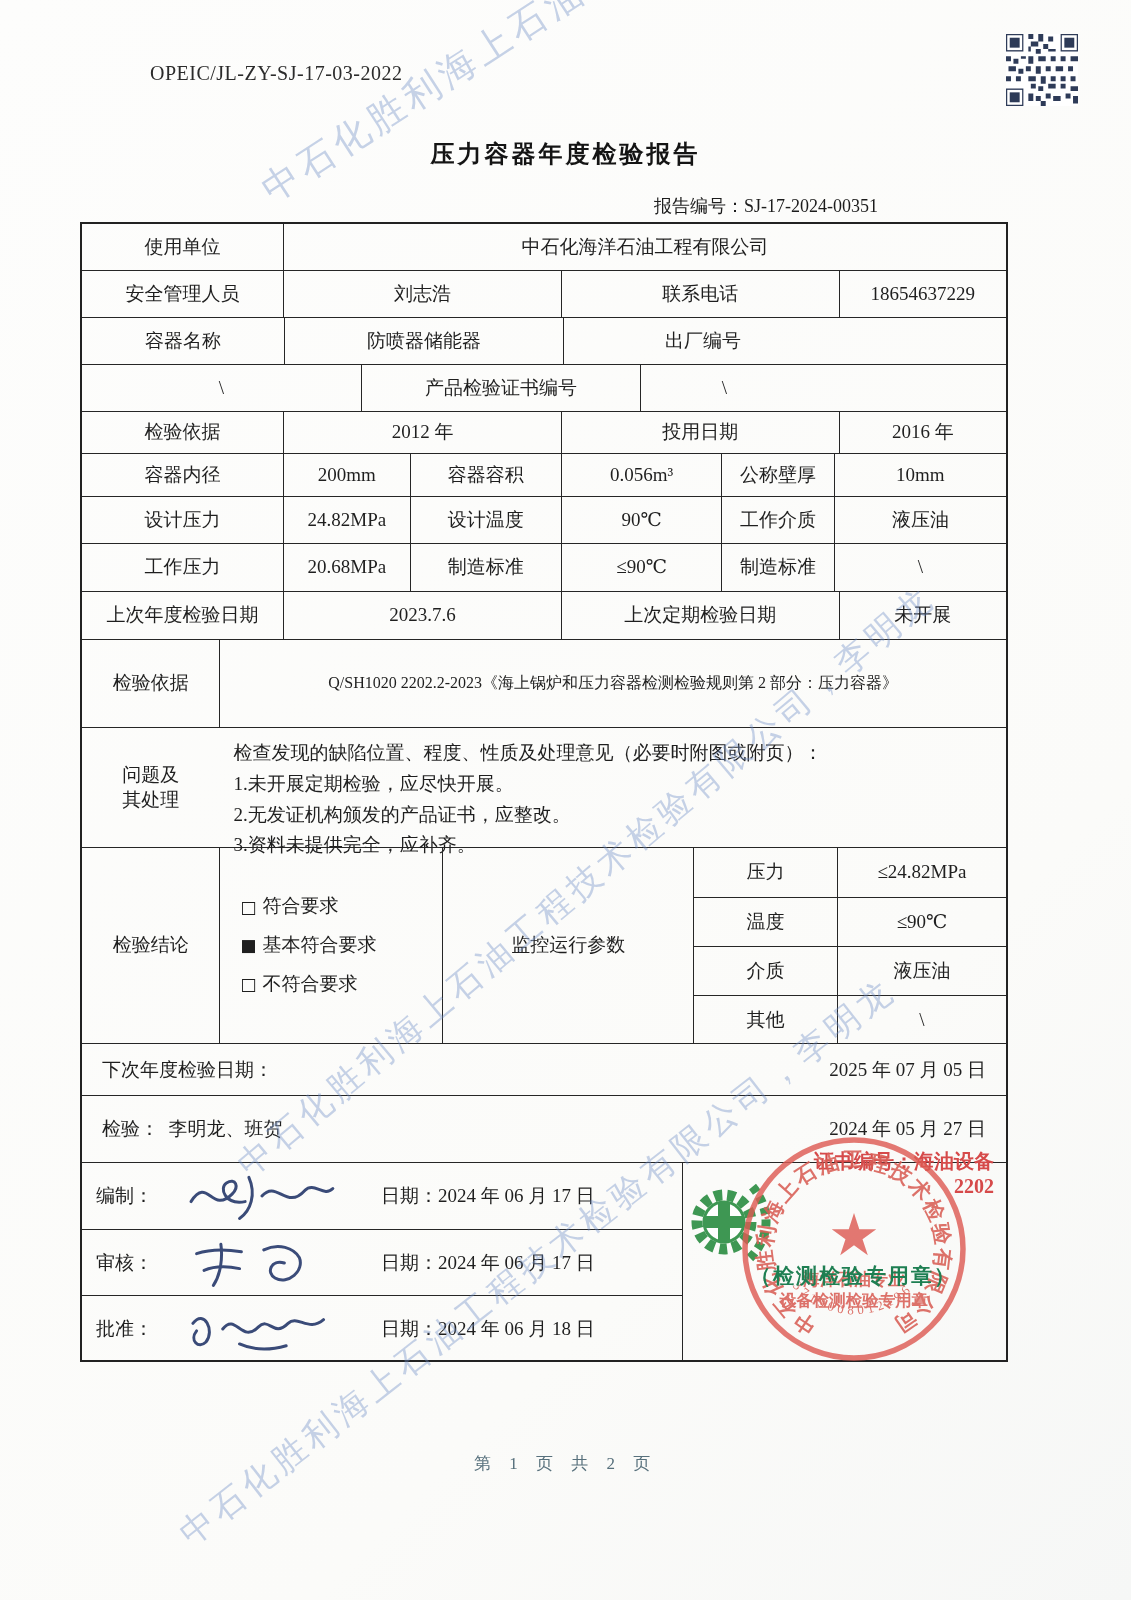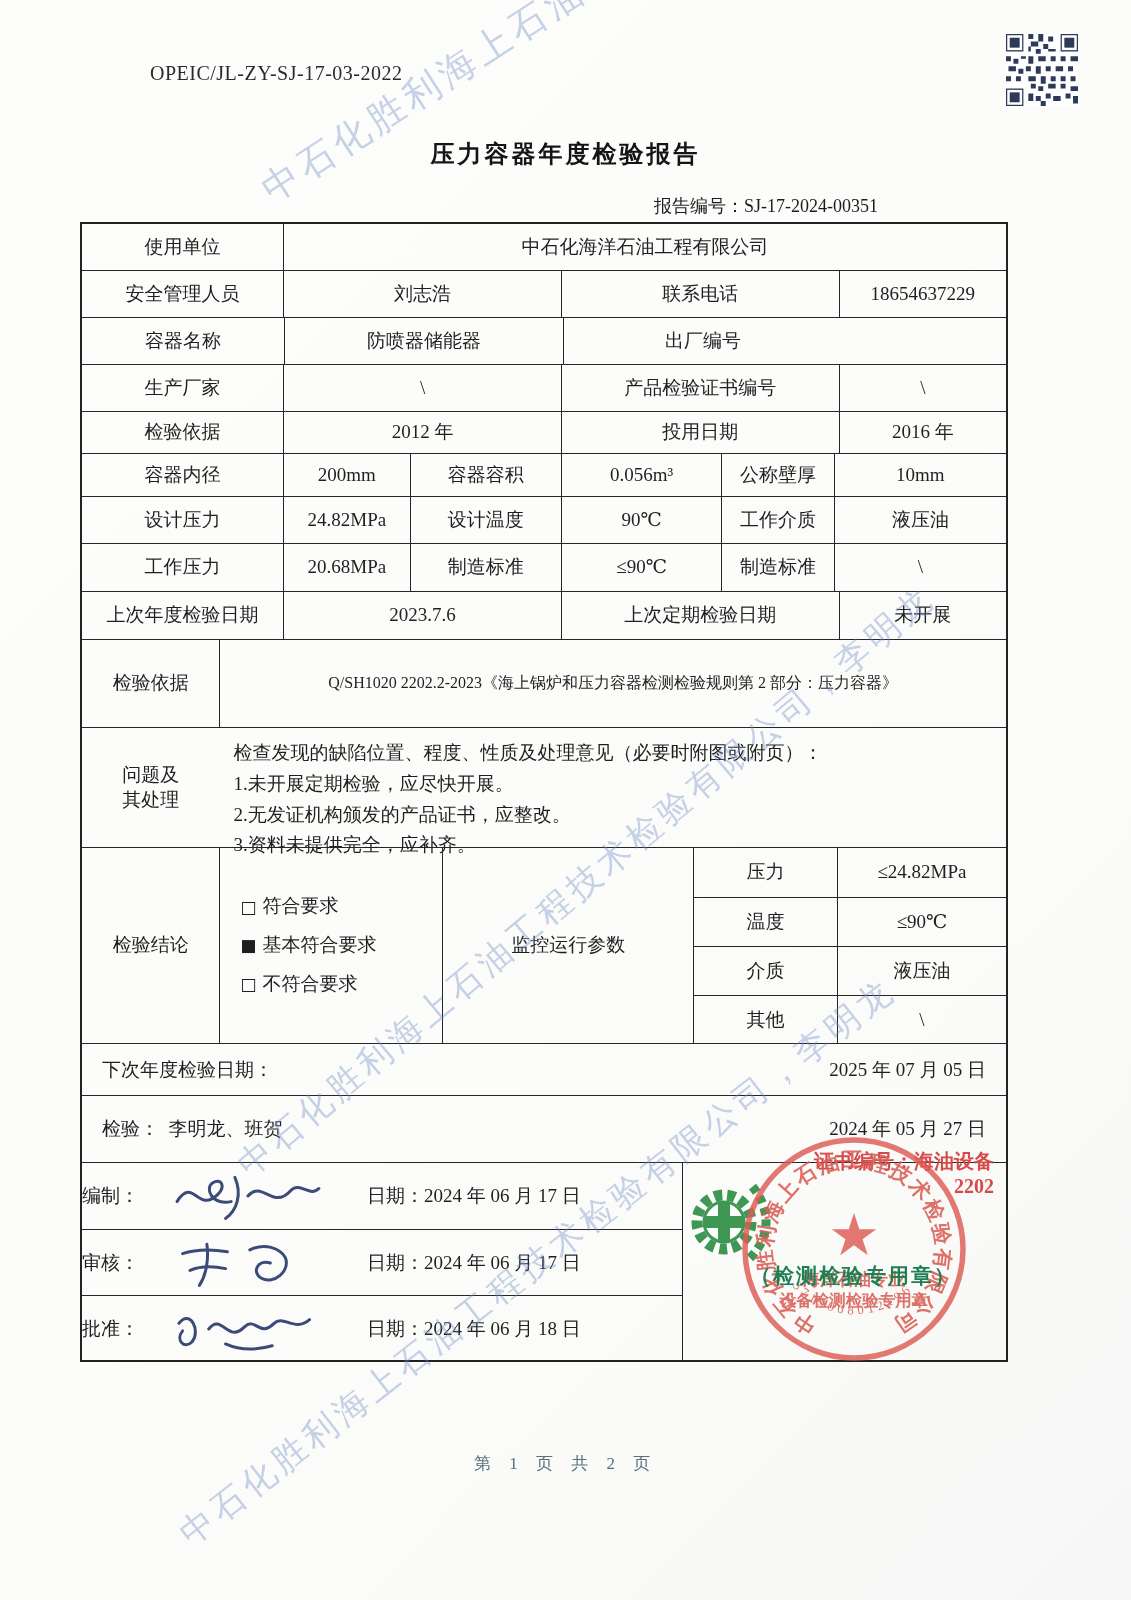--- a/index.html
+++ b/index.html
@@ -22,21 +22,21 @@
   .tr:first-child { border-top:none; }
   .td { border-left:1.5px solid #262626; display:flex; align-items:center; justify-content:center;
         text-align:center; font-size:19px; line-height:1.3; padding:8px 4px; }
   .td:first-child { border-left:none; }
   .issues-body { display:block; padding:10px 14px; font-size:19px; line-height:1.62; text-align:left; }
   .sub { display:flex; border-top:1.5px solid #262626; height:49px; }
   .sub:first-child { border-top:none; }
   .chk { font-family:"DejaVu Sans",sans-serif; font-size:17px; margin-right:6px; }
   .optline { display:flex; align-items:center; font-size:19px; margin:7px 0; }
   .fullrow { width:928px; display:flex; align-items:center; justify-content:space-between; padding:0 20px; font-size:19px; }
-  .sigrow { display:flex; align-items:center; height:66px; border-top:1.5px solid #262626; font-size:19px; }
+  .sigrow { display:flex; align-items:center; height:66px; border-top:1.5px solid #262626; padding-left:14px; font-size:19px; }
   .sigrow:first-child { border-top:none; }
   .sigink { width:172px; height:56px; margin-left:22px; flex:none; }
   .sig-date-label { margin-left:34px; }
   .sig-date { }
 
   
   .wm { position:absolute; white-space:nowrap; font-size:34px; letter-spacing:5px;
         color:rgba(108,140,196,.38); z-index:6; pointer-events:none;
         transform-origin:left top; font-family:"Liberation Serif",serif; }
   .wmA { left:252px; top:172px; transform:rotate(-33deg); font-size:37px; }
@@ -105,21 +105,20 @@
       <div class="td" style="width:168px">18654637229</div>
     </div>
 
     <div class="tr" style="height:47px">
       <div class="td" style="width:202px">容器名称</div>
       <div class="td" style="width:279px">防喷器储能器</div>
       <div class="td" style="width:279px">出厂编号</div>
     </div>
 
     <div class="tr" style="height:47px">
-      <div class="td" style="width:202px">生产厂家</div>
       <div class="td" style="width:279px">\</div>
       <div class="td" style="width:279px">产品检验证书编号</div>
       <div class="td" style="width:168px">\</div>
     </div>
 
     <div class="tr" style="height:42px">
       <div class="td" style="width:202px">检验依据</div>
       <div class="td" style="width:279px">2012 年</div>
       <div class="td" style="width:279px">投用日期</div>
       <div class="td" style="width:168px">2016 年</div>

